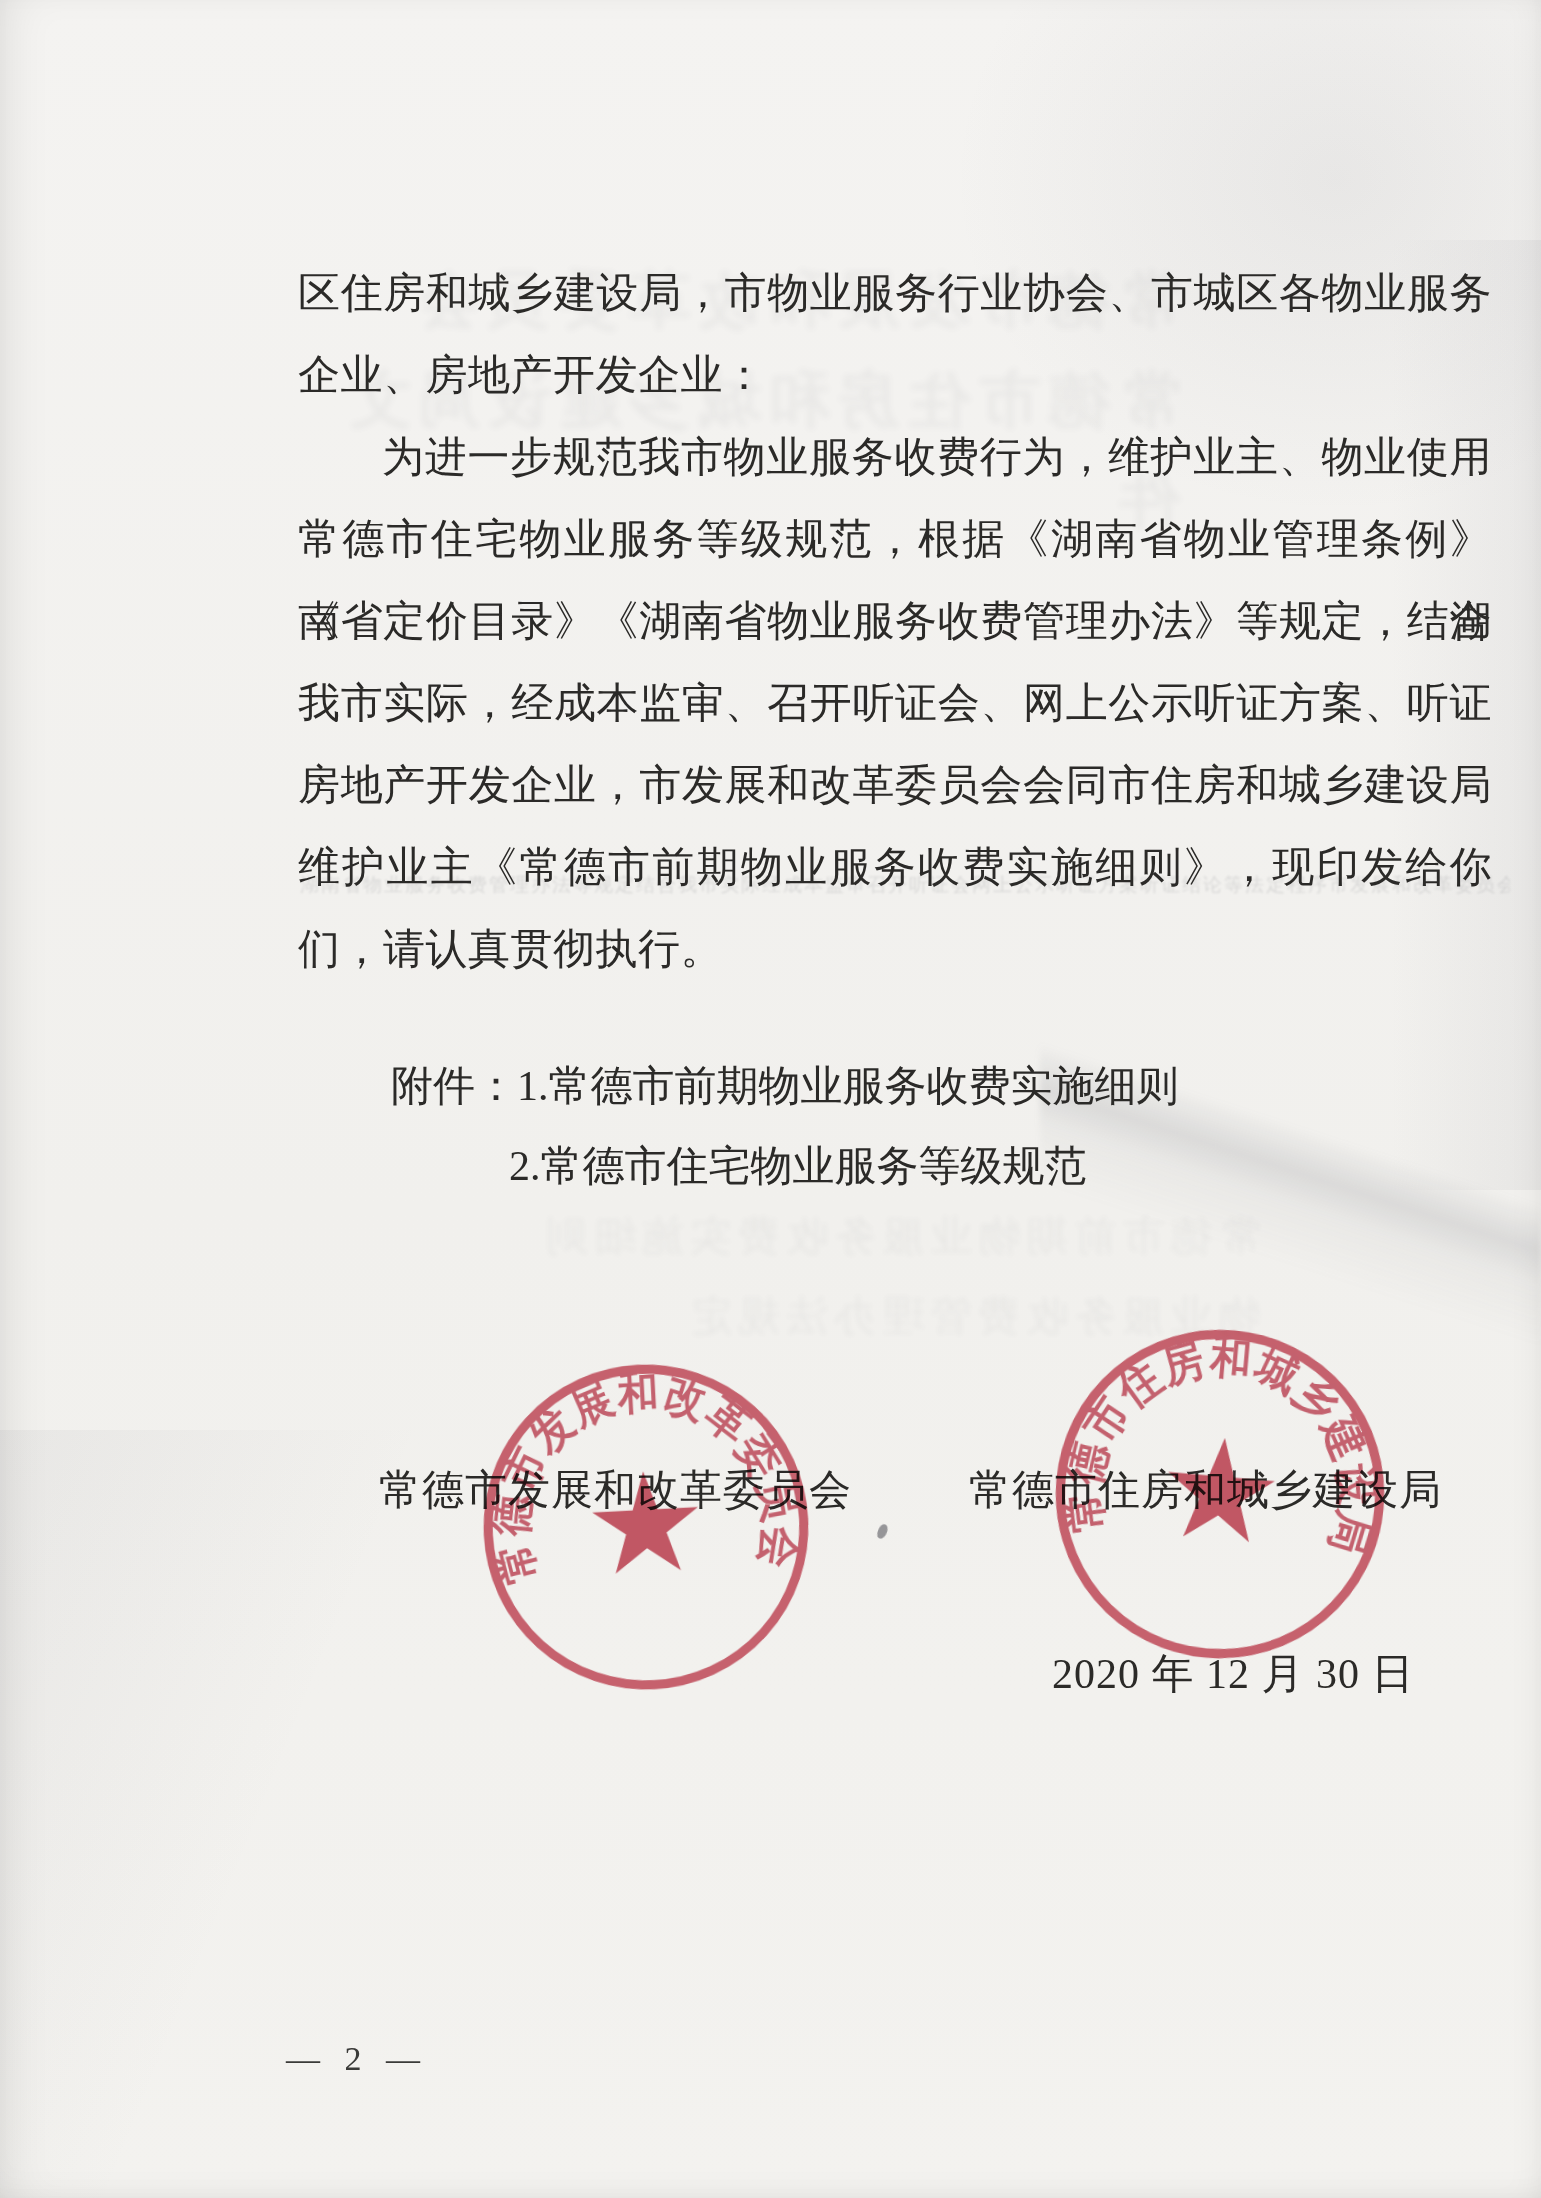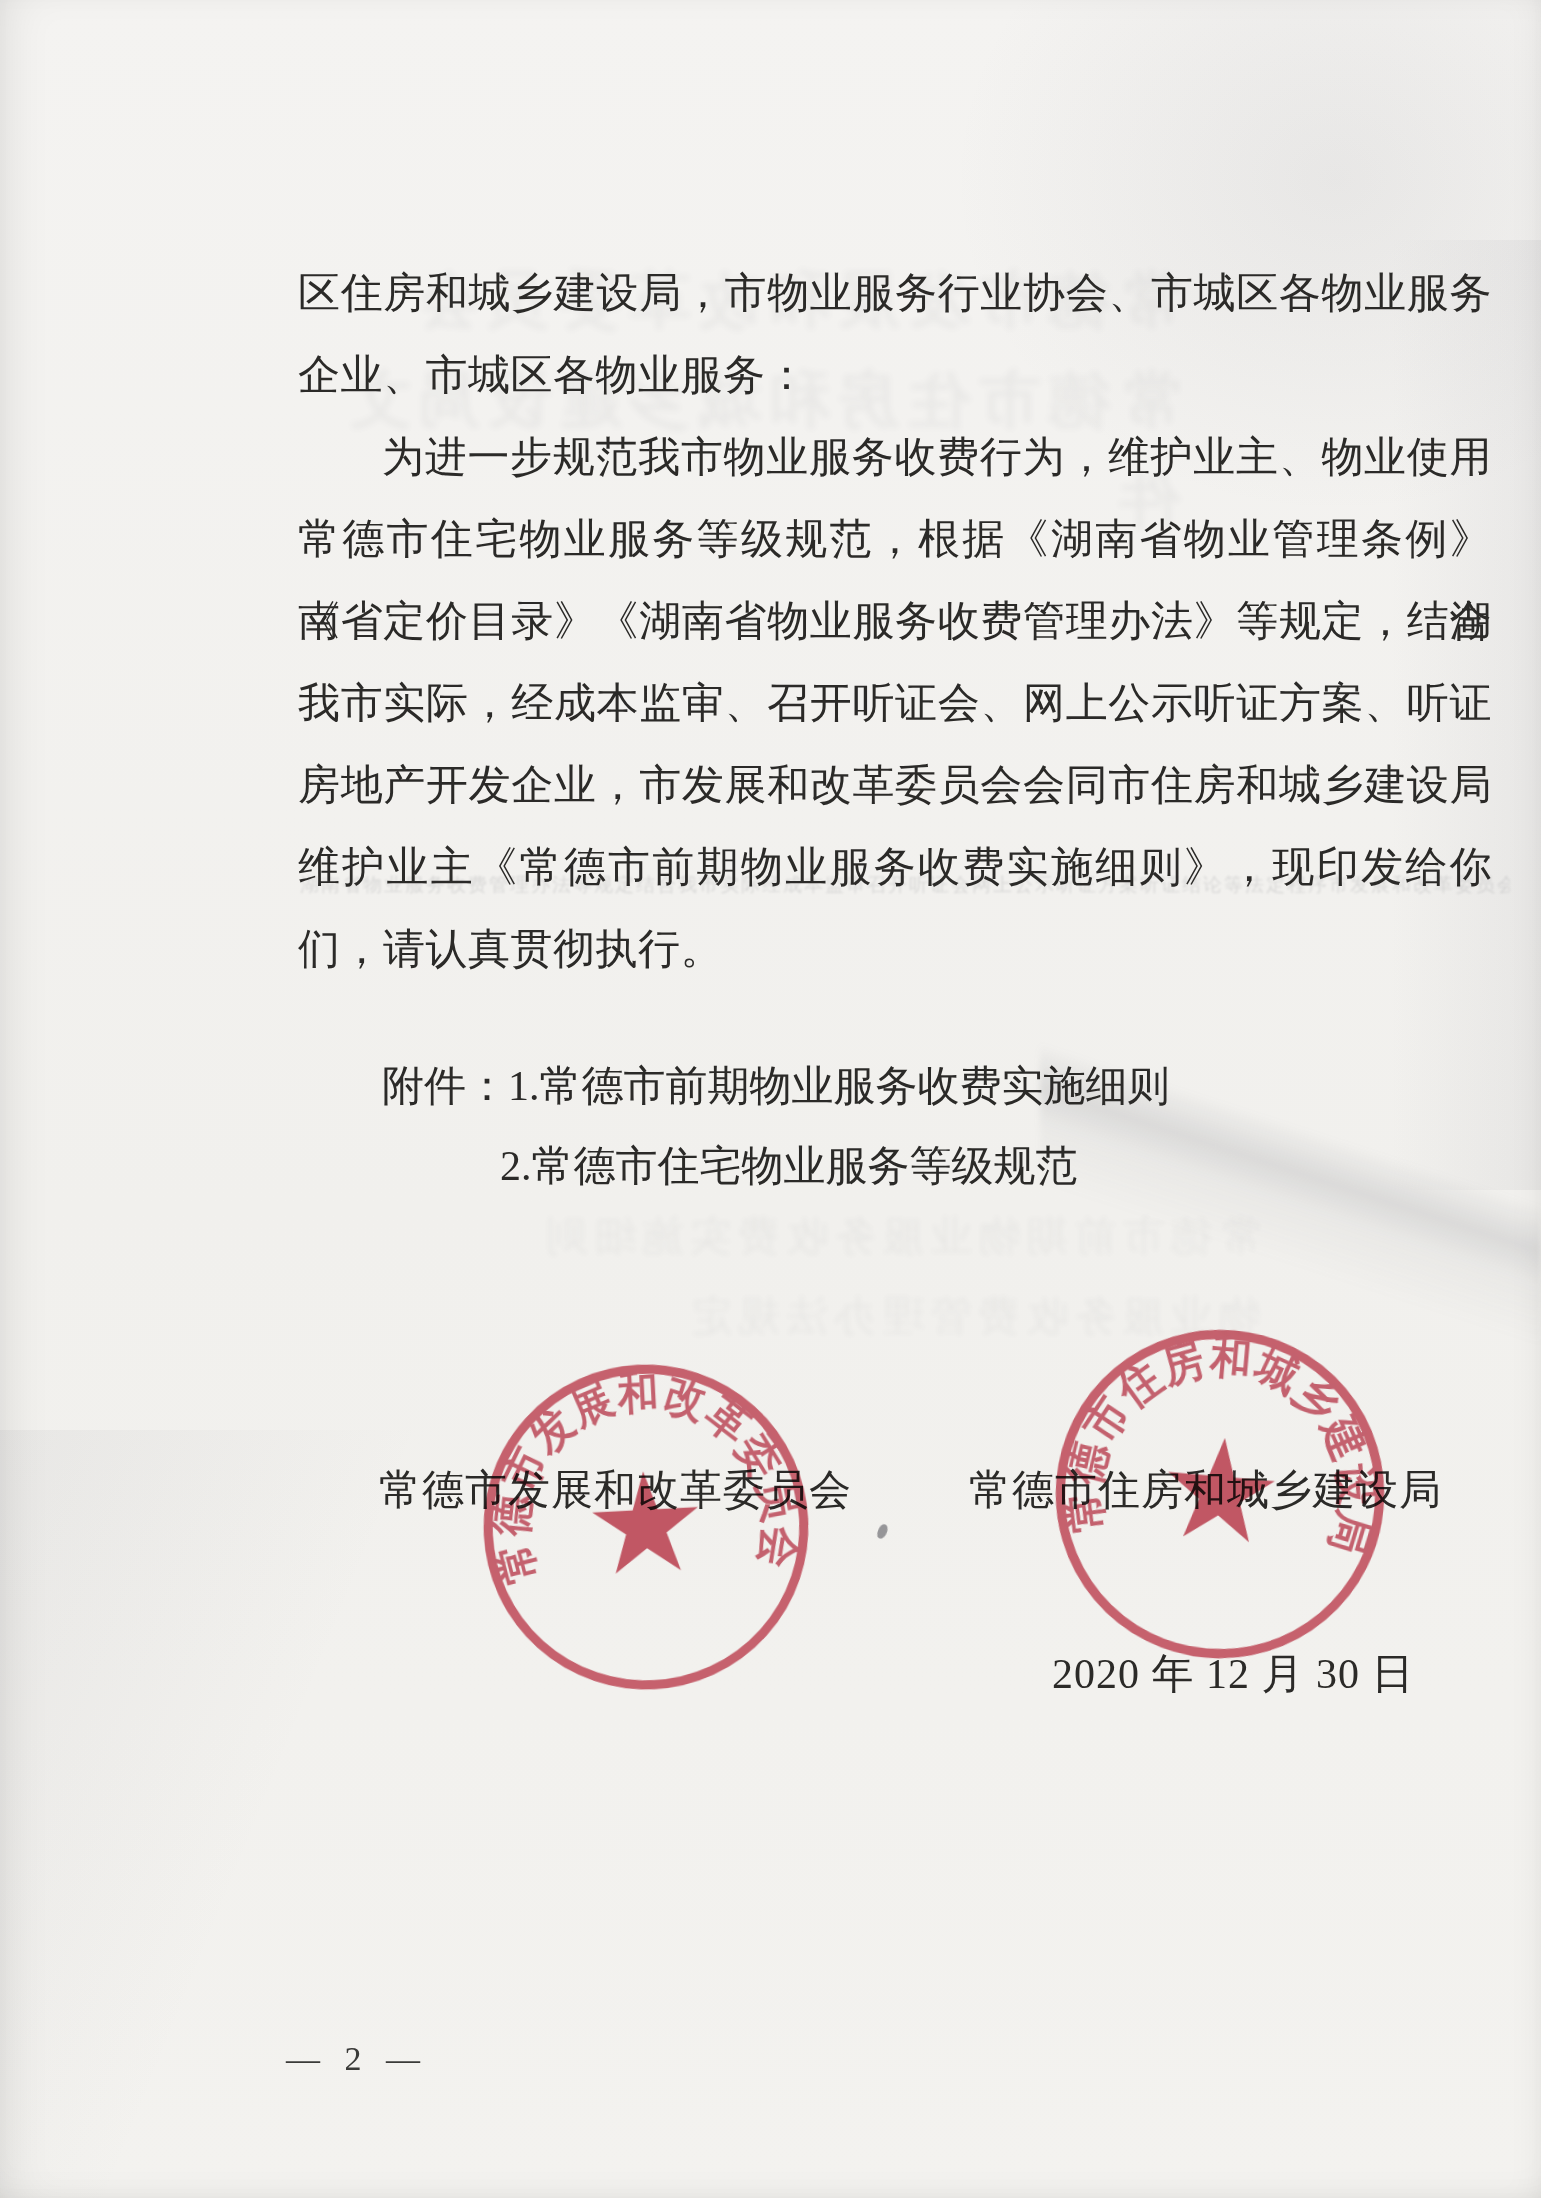--- a/index.html
+++ b/index.html
@@ -33,21 +33,21 @@
   .ghost-mid{left:540px;top:1196px;width:720px;font-size:42px;line-height:80px;
     letter-spacing:6px;opacity:0.05;filter:blur(2.6px);}
   .speck{position:absolute;left:878px;top:1524px;width:9px;height:15px;
     background:rgba(75,75,82,0.55);border-radius:55% 45% 60% 40%;transform:rotate(18deg);filter:blur(0.5px);}
   
   .body-text{position:absolute;left:298px;top:252px;width:1194px;}
   .body-line{display:block;height:82px;line-height:82px;font-size:42px;letter-spacing:0.5px;white-space:nowrap;}
   .body-line.full{white-space:normal;text-align:justify;text-align-last:justify;}
   .body-line.indent{padding-left:84px;box-sizing:border-box;}
   .attachments{position:absolute;left:382px;top:1046px;font-size:42px;line-height:80px;}
-  .attach-row{white-space:nowrap;}
+  .attach-row{white-space:nowrap;margin-left:9px;}
   .attach-row.second{padding-left:118px;}
   .signature{position:absolute;top:1462px;font-size:42px;letter-spacing:1px;white-space:nowrap;z-index:3;}
   .signature.left{left:379px;}
   .signature.right{left:969px;}
   .doc-date{position:absolute;left:1052px;top:1646px;font-size:42px;letter-spacing:1px;white-space:nowrap;z-index:3;}
   .page-number{position:absolute;left:286px;top:2040px;font-size:34px;letter-spacing:8px;color:#3a3a38;white-space:nowrap;}
   
   .stamp{position:absolute;mix-blend-mode:multiply;opacity:0.84;filter:blur(0.4px);z-index:4;}
   .stamp.left{left:474px;top:1355px;transform:rotate(-3deg);}
   .stamp.right{left:1046px;top:1320px;transform:rotate(5deg);}
@@ -69,21 +69,21 @@
     <div>常德市住房和城乡建设局文件</div>
   </div>
   <div class="ghost ghost-smallline">湖南省物业服务收费管理办法等规定结合我市实际经成本监审召开听证会网上公示听证方案听证结论等法定程序市发展和改革委员会会同市住房和城乡建设局联合制定</div>
   <div class="ghost ghost-mid">
     <div>常德市前期物业服务收费实施细则</div>
     <div>物业服务收费管理办法规定</div>
   </div>
 
   <div class="body-text">
     <div class="body-line full">区住房和城乡建设局，市物业服务行业协会、市城区各物业服务</div>
-    <div class="body-line">企业、市城区各物业服务：</div>
+    <div class="body-line">企业、房地产开发企业：</div>
     <div class="body-line full indent">为进一步规范我市物业服务收费行为，维护业主、物业使用</div>
     <div class="body-line full">常德市住宅物业服务等级规范，根据《湖南省物业管理条例》《湖</div>
     <div class="body-line full">南省定价目录》《湖南省物业服务收费管理办法》等规定，结合</div>
     <div class="body-line full">我市实际，经成本监审、召开听证会、网上公示听证方案、听证</div>
     <div class="body-line full">房地产开发企业，市发展和改革委员会会同市住房和城乡建设局</div>
     <div class="body-line full">维护业主《常德市前期物业服务收费实施细则》，现印发给你</div>
     <div class="body-line">们，请认真贯彻执行。</div>
   </div>
 
   <div class="attachments">

